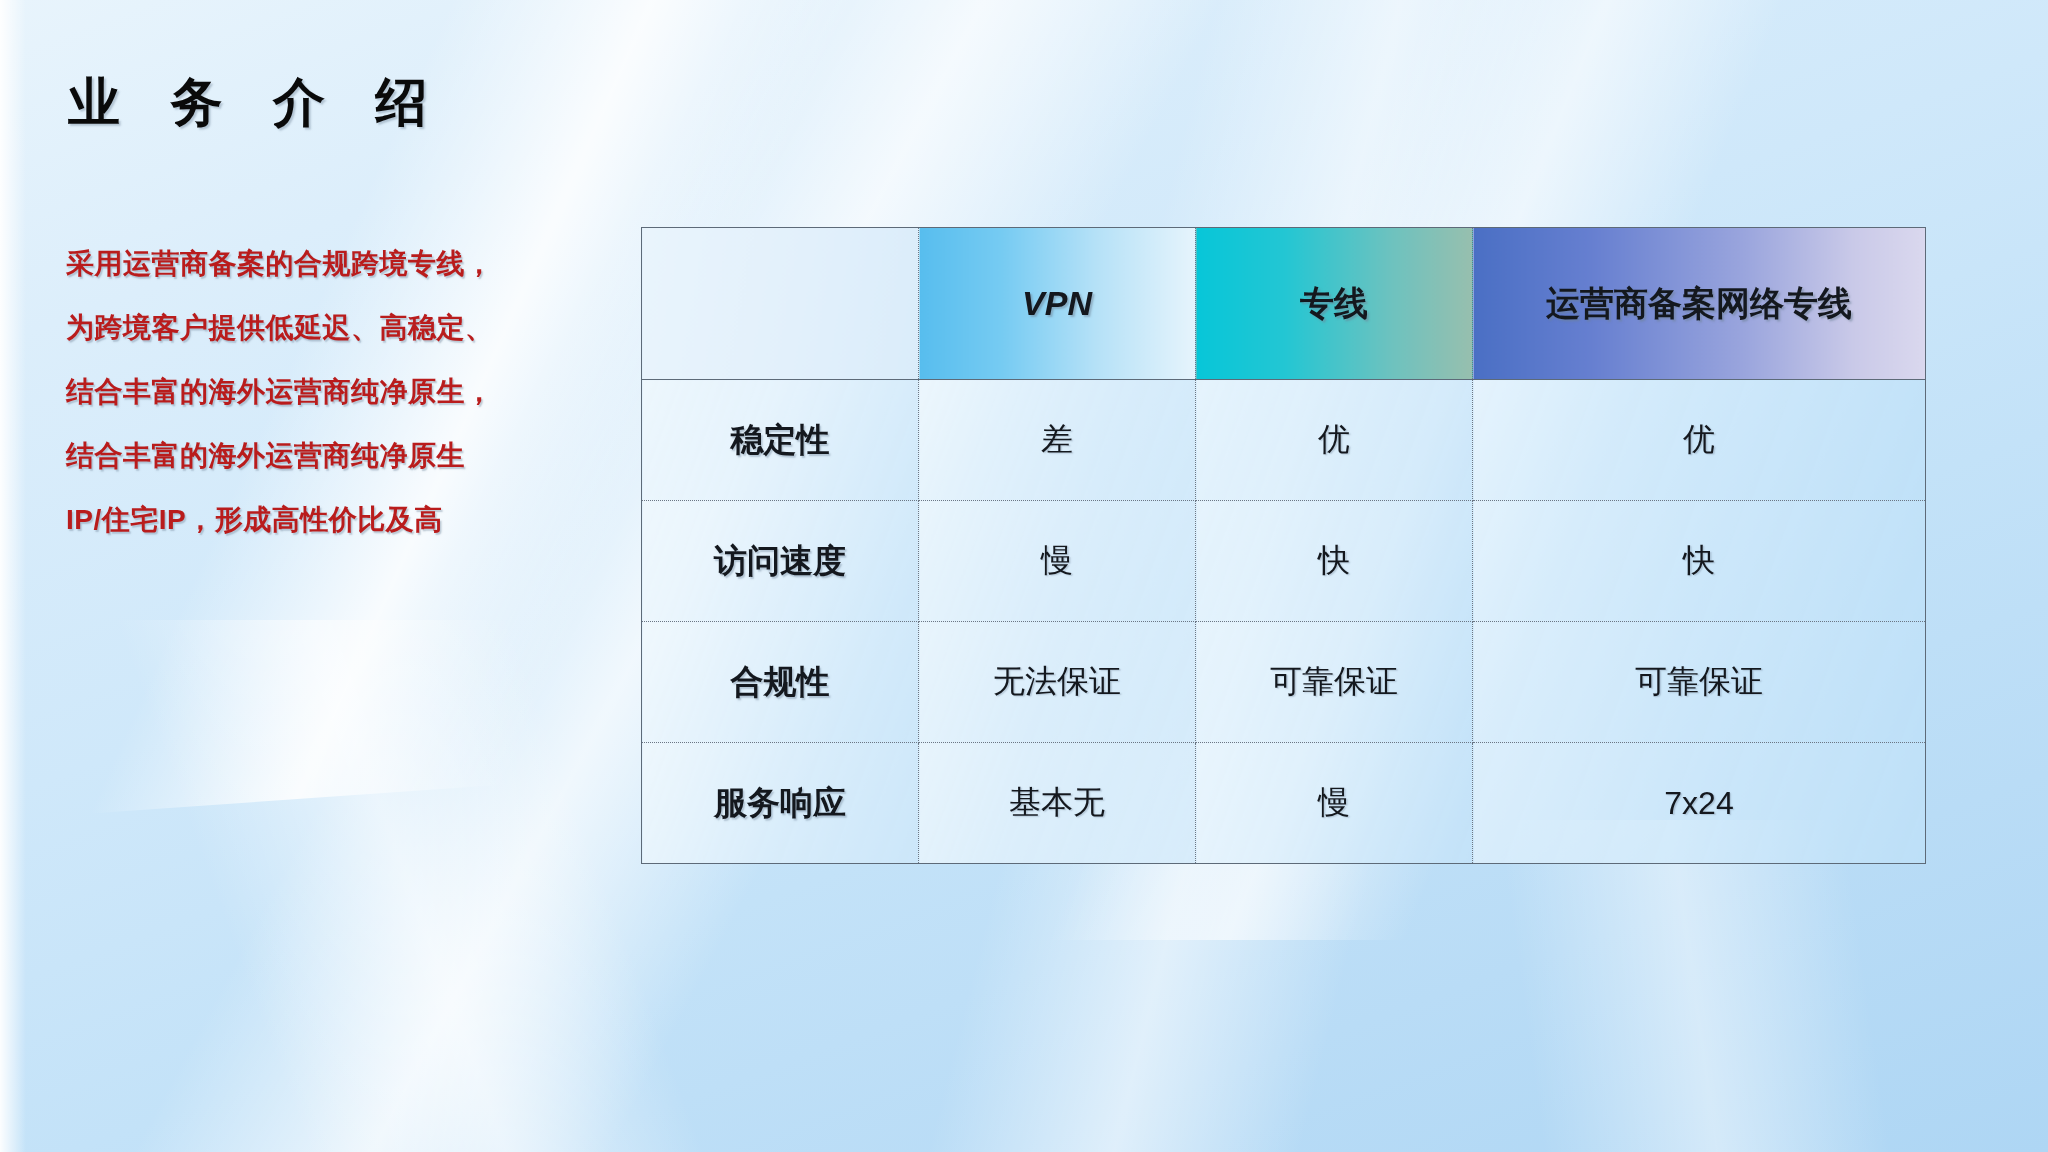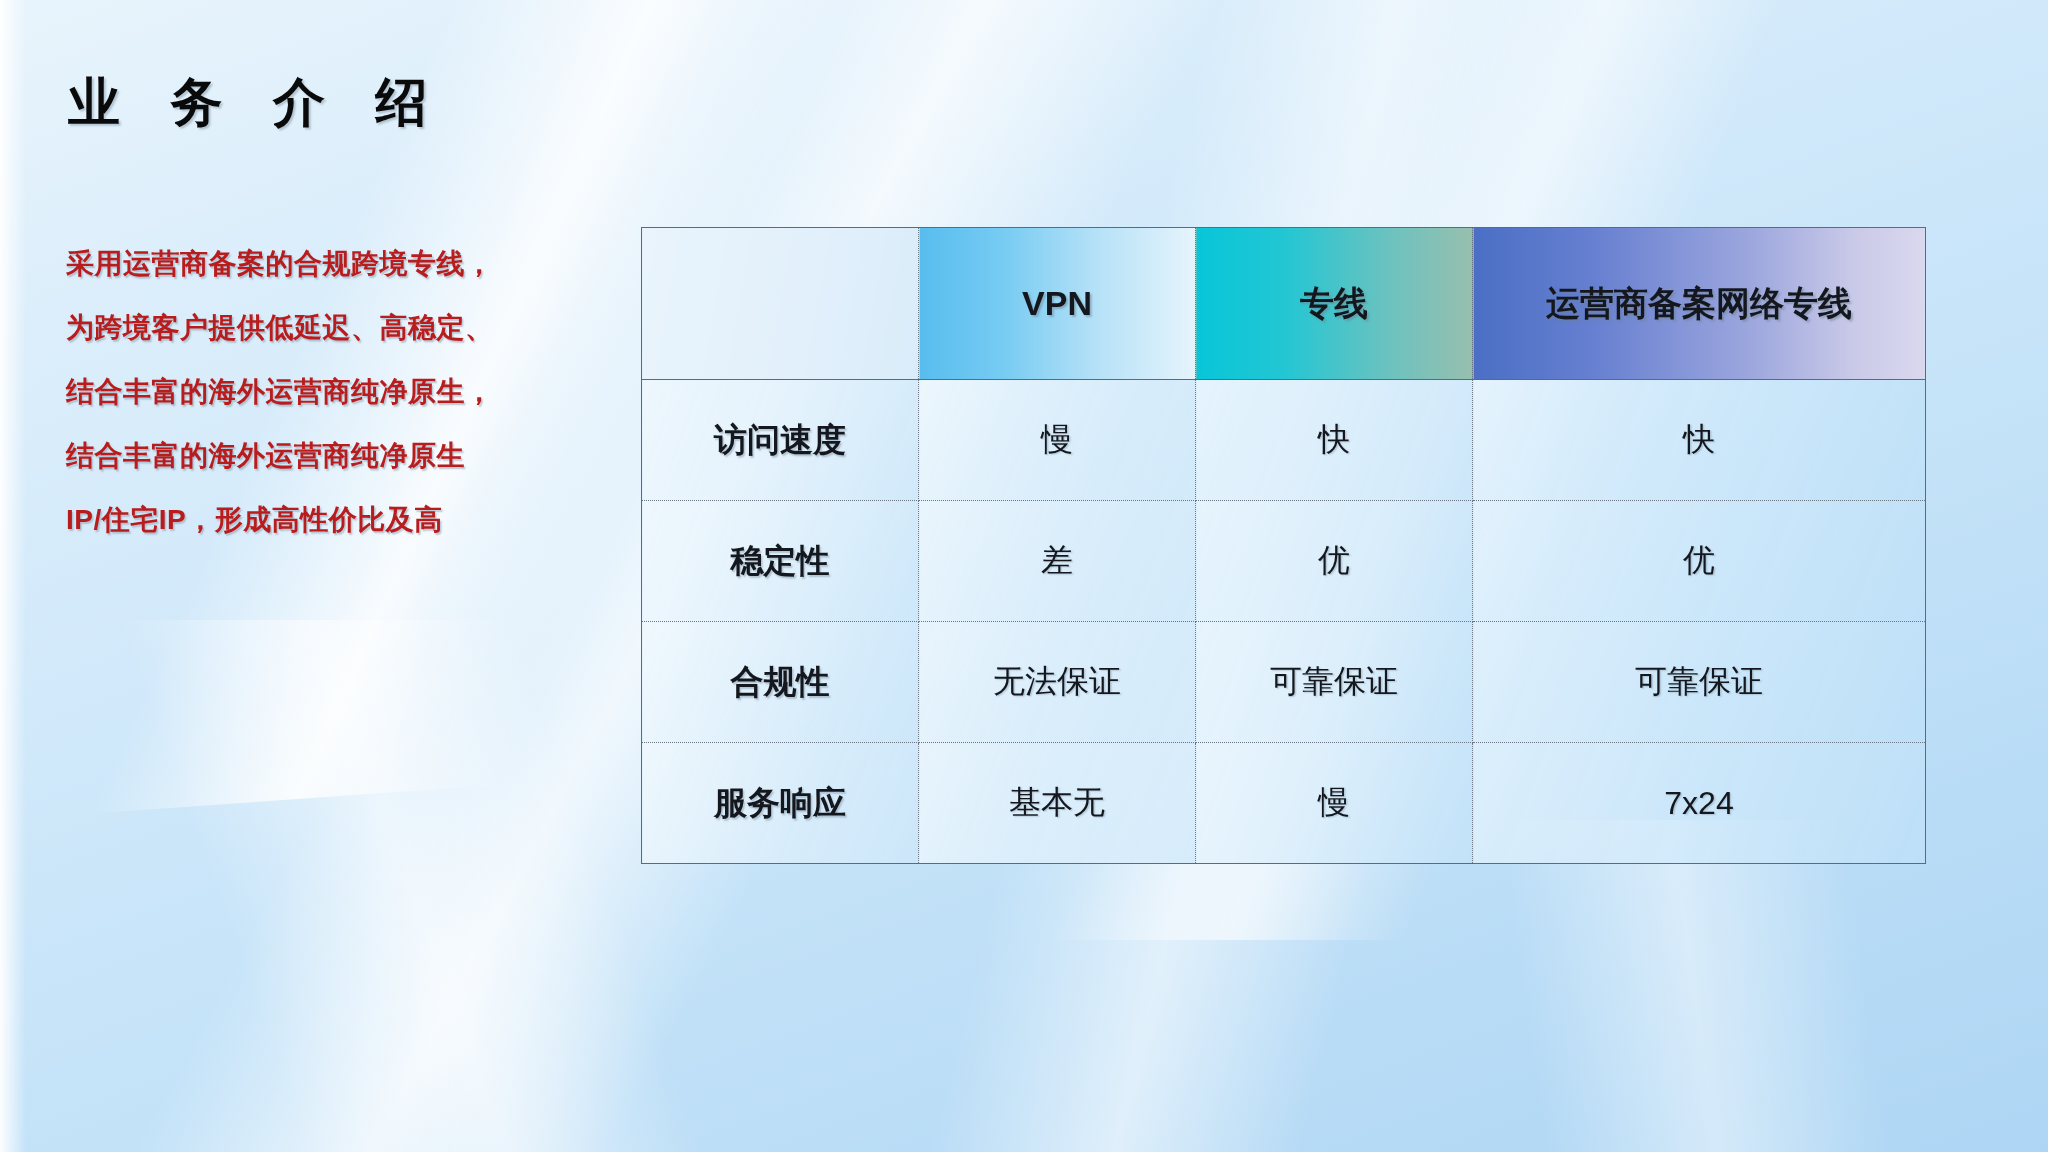--- a/index.html
+++ b/index.html
@@ -96,20 +96,21 @@
     font-size:34px;
     font-weight:bold;
     text-shadow:2px 2px 2px rgba(110,130,150,0.5);
     border-bottom:1px solid #5d6a78 !important;
   }
   .hdr-blank {
     background:linear-gradient(100deg, #e9f4fc 0%, #e2f0fb 55%, #daecfa 100%);
   }
   .hdr-vpn {
     background:linear-gradient(90deg, #57bdee 0%, #76cbf2 30%, #b5e1f7 64%, #e6f4fc 100%);
+    font-style:italic;
   }
   .hdr-line {
     background:linear-gradient(90deg, #07c6d8 0%, #23c6d3 32%, #6cc2bf 70%, #97bfae 100%);
   }
   .hdr-isp {
     background:linear-gradient(90deg, #4a6fc4 0%, #667fd0 26%, #9aa5dd 60%, #c9c9e8 84%, #dad8ee 100%);
     margin-left:48px;
   }
 
   .row-label {
@@ -156,30 +157,30 @@
   <thead>
     <tr>
       <td class="hdr hdr-blank"></td>
       <td class="hdr hdr-vpn">VPN</td>
       <td class="hdr hdr-line">专线</td>
       <td class="hdr hdr-isp">运营商备案网络专线</td>
     </tr>
   </thead>
   <tbody>
     <tr>
+      <td class="row-label tint-a">稳定性</td>
+      <td class="cell-val tint-a">差</td>
+      <td class="cell-val tint-b">优</td>
+      <td class="cell-val tint-c">优</td>
+    </tr>
+    <tr>
       <td class="row-label tint-a">访问速度</td>
       <td class="cell-val tint-a">慢</td>
       <td class="cell-val tint-b">快</td>
       <td class="cell-val tint-c">快</td>
-    </tr>
-    <tr>
-      <td class="row-label tint-a">稳定性</td>
-      <td class="cell-val tint-a">差</td>
-      <td class="cell-val tint-b">优</td>
-      <td class="cell-val tint-c">优</td>
     </tr>
     <tr>
       <td class="row-label tint-a">合规性</td>
       <td class="cell-val tint-a">无法保证</td>
       <td class="cell-val tint-b">可靠保证</td>
       <td class="cell-val tint-c">可靠保证</td>
     </tr>
     <tr>
       <td class="row-label tint-a">服务响应</td>
       <td class="cell-val tint-a">基本无</td>

